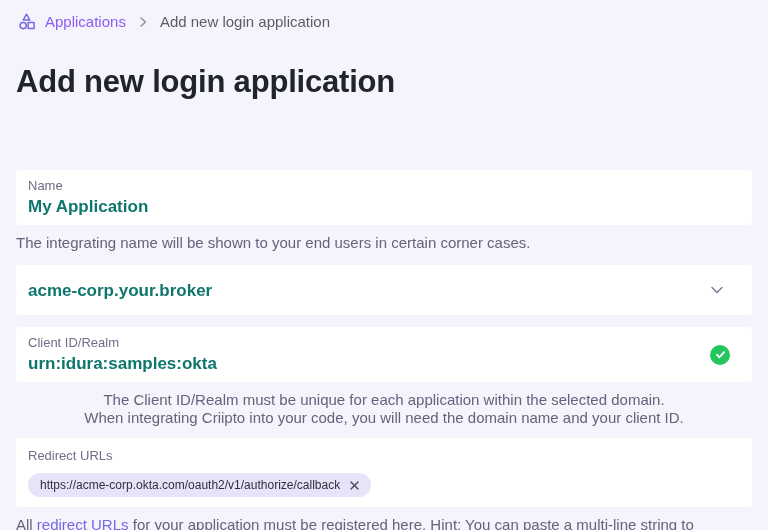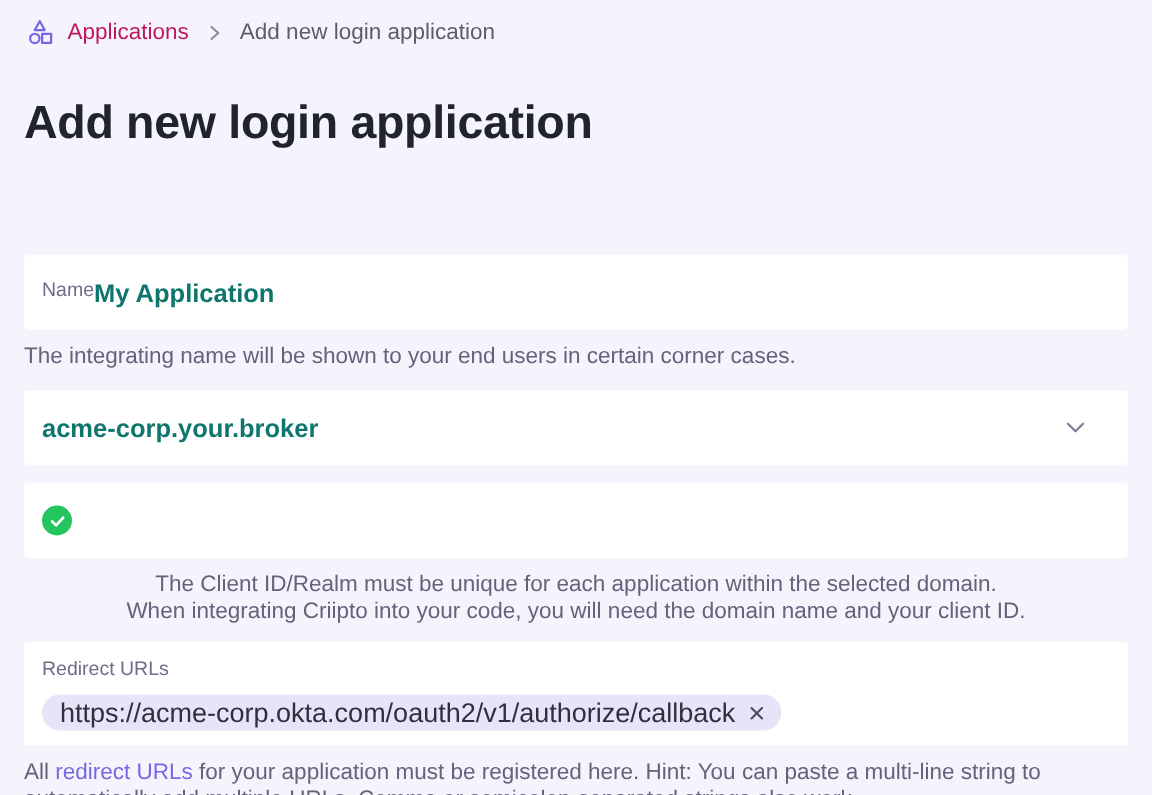--- a/index.html
+++ b/index.html
@@ -11,21 +11,21 @@
     overflow: hidden;
   }
   
   .breadcrumb {
     display: flex; align-items: center;
     padding: 11px 16px 8px 16px;
     font-size: 15px;
   }
   .breadcrumb .crumb-root {
     display: flex; align-items: center; gap: 8px;
-    color: #be185d; cursor: pointer; text-decoration: none;
+    color: #8b5cf6; cursor: pointer; text-decoration: none;
   }
   .breadcrumb .sep { margin: 0 11px; display: flex; align-items: center; color: #8d8d9c; }
   .breadcrumb .crumb-current { color: #5c5c6b; }
   
   h1.page-title {
     margin: 24px 16px 0 16px;
     font-size: 31px;
     font-weight: 700;
     letter-spacing: -0.2px;
     color: #20242f;
@@ -33,21 +33,21 @@
   
   .form-area { margin-top: 70px; }
   .field-card {
     background: #ffffff;
     margin: 0 16px;
     border-radius: 3px;
     padding: 8px 12px;
     display: flex; align-items: center; justify-content: space-between;
     min-height: 50px;
   }
-  .field-main { display: flex; flex-direction: row; }
+  .field-main { display: flex; flex-direction: column; }
   .field-label {
     font-size: 13px;
     color: #6e6e87;
     line-height: 16px;
     margin-bottom: 2px;
   }
   .field-value {
     font-size: 17px;
     font-weight: 700;
     color: #0f766e;
@@ -71,21 +71,21 @@
     flex: 0 0 auto;
   }
   
   .field-card.tall { min-height: 64px; padding: 10px 12px; align-items: flex-start; flex-direction: column; justify-content: flex-start; }
   .chip-row { margin-top: 7px; display: flex; }
   .chip {
     display: inline-flex; align-items: center;
     background: #e7e3f9;
     border-radius: 13px;
     padding: 4px 10px 4px 12px;
-    font-size: 18px;
+    font-size: 12px;
     color: #30303d;
     line-height: 16px;
   }
   .chip .chip-close {
     margin-left: 8px;
     display: flex; align-items: center;
     color: #4a4a57;
     cursor: pointer;
     background: none; border: none; padding: 0;
   }
@@ -132,20 +132,24 @@
     <span class="chevron-wrap">
       <svg width="18" height="18" viewBox="0 0 18 18" fill="none" stroke="#7d7d99" stroke-width="1.5" stroke-linecap="round" stroke-linejoin="round">
         <polyline points="4,6.5 9,11.5 14,6.5"></polyline>
       </svg>
     </span>
   </div>
 
   <div class="gap-12"></div>
 
   <div class="field-card">
+    <div class="field-main">
+      <span class="field-label">Client ID/Realm</span>
+      <span class="field-value">urn:idura:samples:okta</span>
+    </div>
     <span class="status-ok">
       <svg width="11" height="11" viewBox="0 0 12 12" fill="none" stroke="#ffffff" stroke-width="2" stroke-linecap="round" stroke-linejoin="round">
         <polyline points="2,6.2 4.8,9 10,3.4"></polyline>
       </svg>
     </span>
   </div>
   <p class="helper two-line"><span>The Client ID/Realm must be unique for each application within the selected domain.</span><br>
   <span>When integrating Criipto into your code, you will need the domain name and your client ID.</span></p>
 
   <div class="field-card tall">

